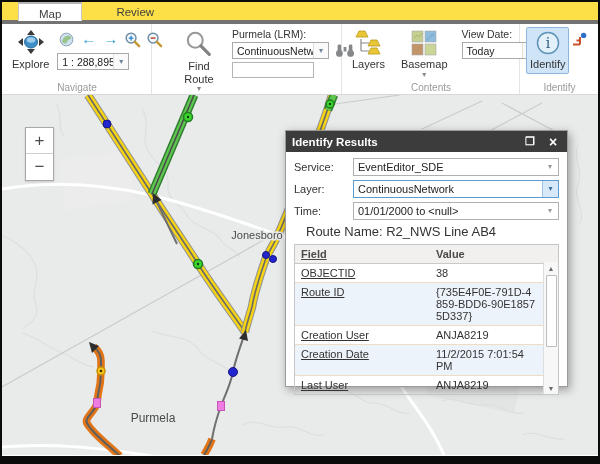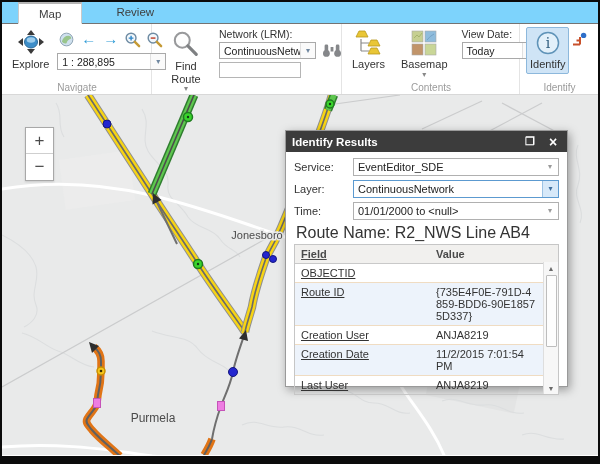--- a/index.html
+++ b/index.html
@@ -3,21 +3,21 @@
 <meta charset="utf-8">
 <style>
   * { margin:0; padding:0; box-sizing:border-box; }
   html,body { background:#888; }
   body { font-family:"Liberation Sans", sans-serif; }
   .screen{
     position:relative; width:600px; height:464px; background:#fff;
     border:2px solid #0b0b0b; border-bottom:8px solid #0b0b0b; overflow:hidden;
   }
   
-  .tabbar{ height:22px; background:#7dd3fc; display:flex; align-items:stretch; padding-left:16px; border-bottom:1px solid #737373;}
+  .tabbar{ height:22px; background:#fde047; display:flex; align-items:stretch; padding-left:16px; border-bottom:4px solid #737373;}
   .tab{ font-size:11.5px; color:#3f3f3f; padding:4px 20px 0; text-align:center; cursor:default;}
   .tab.active{ background:#fff; border:1px solid #c9c9c9; border-bottom:1px solid #fff; margin-bottom:-1px; border-top:2px solid #b5b5b5;}
   .tab.gap{ margin-left:14px; }
   
   .ribbon{ height:71px; background:#fff; border-bottom:1px solid #d8d8d8; display:flex; }
   .grp{ position:relative; border-right:1px solid #e4e4e4; padding:3px 4px 13px 6px; display:flex; align-items:flex-start;}
   .grp:last-child{ border-right:none; }
   .grp-label{ position:absolute; bottom:1px; left:1px; right:0; text-align:center; font-size:10px; color:#9b9b9b;}
   .bigbtn{ display:flex; flex-direction:column; align-items:center; font-size:11px; color:#333; padding:2px 3px; border:1px solid transparent; border-radius:2px;}
   .bigbtn .lbl{ margin-top:2px; text-align:center; line-height:1.15;}
@@ -52,21 +52,21 @@
   .pbody{ padding:6px 8px 0;}
   .frow{ display:flex; align-items:center; height:18px; margin-bottom:4px;}
   .frow .fl{ width:59px; font-size:11px; color:#333;}
   .fcombo{ flex:1; display:flex; align-items:center; border:1px solid #b0b0b0; height:18px; background:#fff;}
   .fcombo .val{ flex:1; font-size:11px; color:#222; padding:0 4px; white-space:nowrap; overflow:hidden;}
   .fcombo .cbx{ width:16px; align-self:stretch; display:flex; align-items:center; justify-content:center;}
   .fcombo .cbx .caret-glyph{ color:#9a9a9a; }
   .fcombo.focused{ border-color:#5c9ad0; }
   .fcombo.focused .cbx{ background:#d7e9f9; border-left:1px solid #9cc3e5;}
   .fcombo.focused .cbx .caret-glyph{ color:#3f6f9f; }
-  .routename{ font-size:16px; color:#333; height:16px; margin:2px 2px 4px;}
+  .routename{ font-size:13px; color:#333; height:16px; margin:2px 12px 4px;}
   .tbl{ border:1px solid #c6c6c6; position:relative; font-size:11px; color:#333;}
   .trow{ display:flex; border-bottom:1px solid #f0dcc2; }
   .trow:last-child{ border-bottom:none;}
   .trow .c1{ width:135px; padding:3px 6px;text-decoration:underline; }
   .trow .c2{ flex:1; padding:3px 6px; }
   .thead{ background:#f1f0ee; border-bottom:1px solid #c9c9c9; font-weight:bold; color:#4a4a4a;}
   .trow.alt{ background:#edf3fb; }
   .tbody{ margin-right:15px; }
   .vscroll{ position:absolute; top:17px; right:0; bottom:0; width:15px; background:#f7f7f7; border-left:1px solid #dedede; display:flex; flex-direction:column; align-items:center;}
   .sarrow{ font-size:7px; color:#6a6a6a; height:12px; display:flex; align-items:center; cursor:pointer;}
@@ -119,41 +119,41 @@
             </svg>
           </span>
           <span class="iconbtn">
             <svg width="17" height="17" viewBox="0 0 18 18">
               <circle cx="7.5" cy="7.5" r="5.2" fill="#f2f7fb" stroke="#6e8ba3" stroke-width="1.5"></circle>
               <path d="M5,7.5 H10" stroke="#c0452f" stroke-width="1.6"></path>
               <path d="M11.5,11.5 L16,16" stroke="#c59a36" stroke-width="2.6" stroke-linecap="round"></path>
             </svg>
           </span>
         </div>
-        <div class="combo" style="width:109px">
+        <div class="combo" style="width:72px">
           <span class="val">1 : 288,895</span>
           <span class="cbx">
               <span class="caret-glyph">▾</span>
             </span>
         </div>
       </div>
       <div class="grp-label">Navigate</div>
     </div>
 
     <div class="grp" style="width:190px">
-      <div class="bigbtn" style="margin-left:7px">
+      <div class="bigbtn" style="margin-left:20px">
         <svg width="28" height="28" viewBox="0 0 30 30">
           <circle cx="11" cy="11" r="8" fill="#fdfdfd" stroke="#98999b" stroke-width="2.2"></circle>
           <path d="M17,17 L26,26" stroke="#7e8082" stroke-width="3.4" stroke-linecap="round"></path>
         </svg>
         <span class="lbl" style="width:34px">Find Route</span>
         <span class="caret-glyph" style="color:#888">▾</span>
       </div>
       <div class="findright">
-        <span class="minilabel">Network (LRM):</span>
+        <span class="minilabel">Purmela (LRM):</span>
         <div class="findrow">
           <div class="combo" style="width:97px">
             <span class="val">ContinuousNetwork</span>
             <span class="cbx">
                 <span class="caret-glyph">▾</span>
               </span>
           </div>
           <svg width="20" height="15" viewBox="0 0 20 15">
             <rect x="2.6" y="1.5" width="3.6" height="8" rx="1.4" fill="#85878a"></rect>
             <rect x="13.8" y="1.5" width="3.6" height="8" rx="1.4" fill="#85878a"></rect>
@@ -352,20 +352,21 @@
         <div class="routename">Route Name: R2_NWS Line AB4</div>
 
         <div class="tbl">
           <div class="trow thead">
             <span class="c1">Field</span>
             <span class="c2" style="margin-right:15px">Value</span>
           </div>
           <div class="tbody">
             <div class="trow">
               <span class="c1">OBJECTID</span>
+              <span class="c2">38</span>
             </div>
             <div class="trow alt">
               <span class="c1">Route ID</span>
               <span class="c2" style="word-break:break-all">{735E4F0E-791D-4859-BDD6-90E18575D337}</span>
             </div>
             <div class="trow">
               <span class="c1">Creation User</span>
               <span class="c2">ANJA8219</span>
             </div>
             <div class="trow alt">

